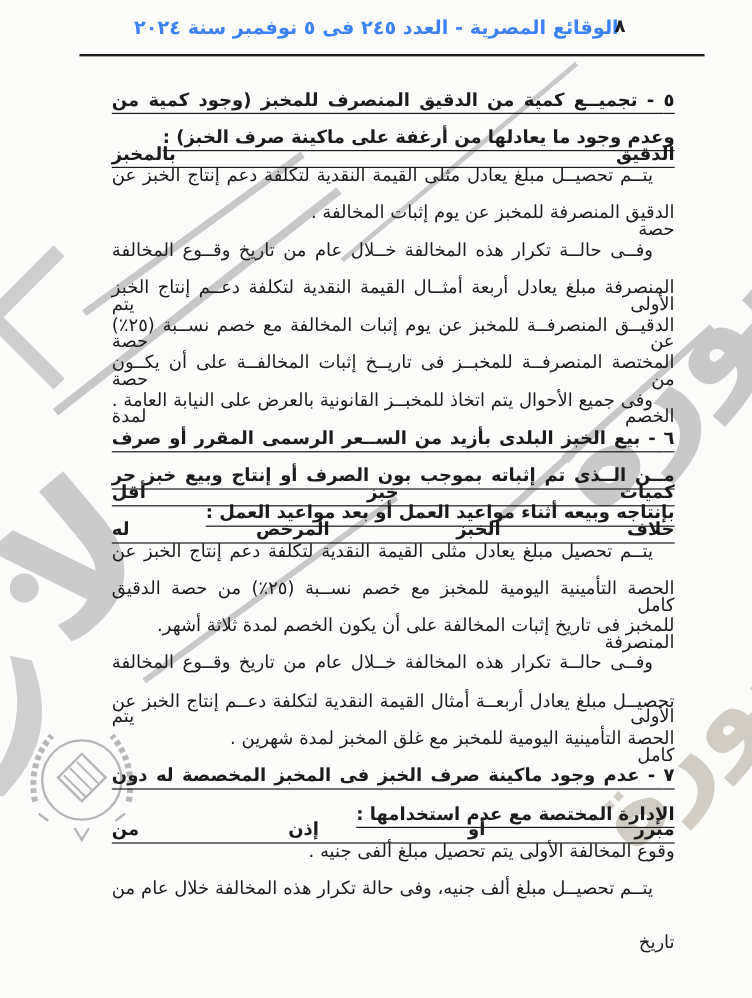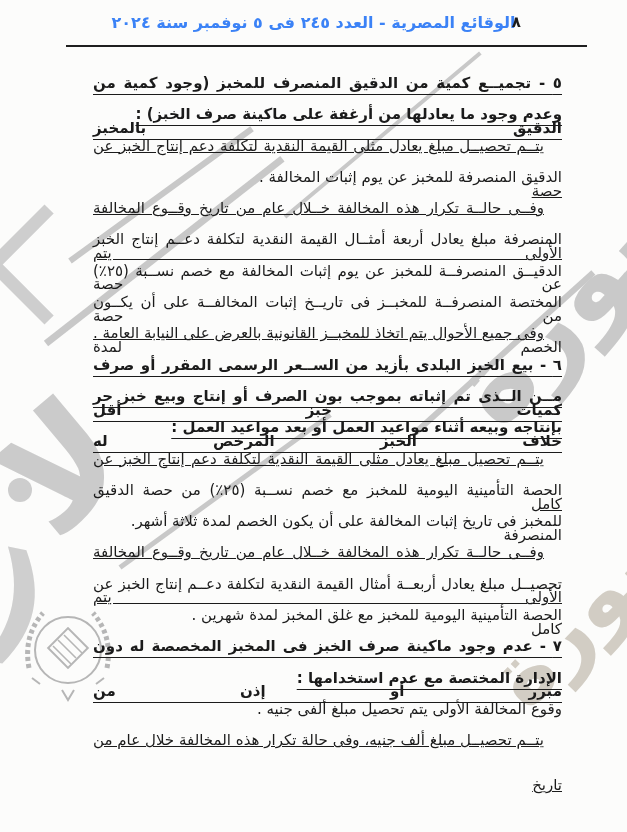--- a/index.html
+++ b/index.html
@@ -79,21 +79,21 @@
   }
   .line{
     height:31.3px;
     line-height:45px;
     font-size:15px;
     text-align:justify;
     white-space:normal;
     margin-left:36px;
   }
   .line.just{text-align-last:justify;}
-  .line.ind{text-indent:18px;text-decoration:underline;}
+  .line.ind{text-indent:18px;}
   section.heading .line{
     font-weight:700;
     text-decoration:underline;
     text-decoration-thickness:1.2px;
     text-underline-offset:6px;
   }
 </style>
 </head>
 <body>
 

